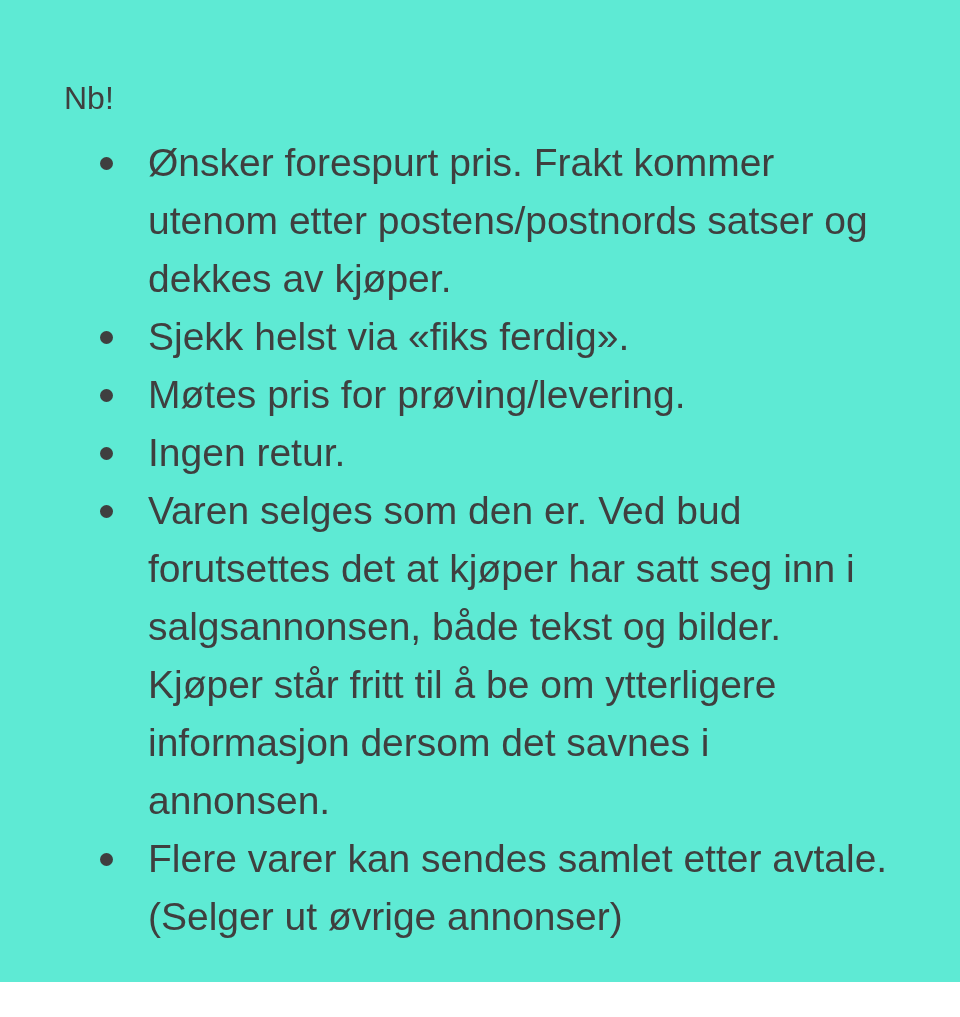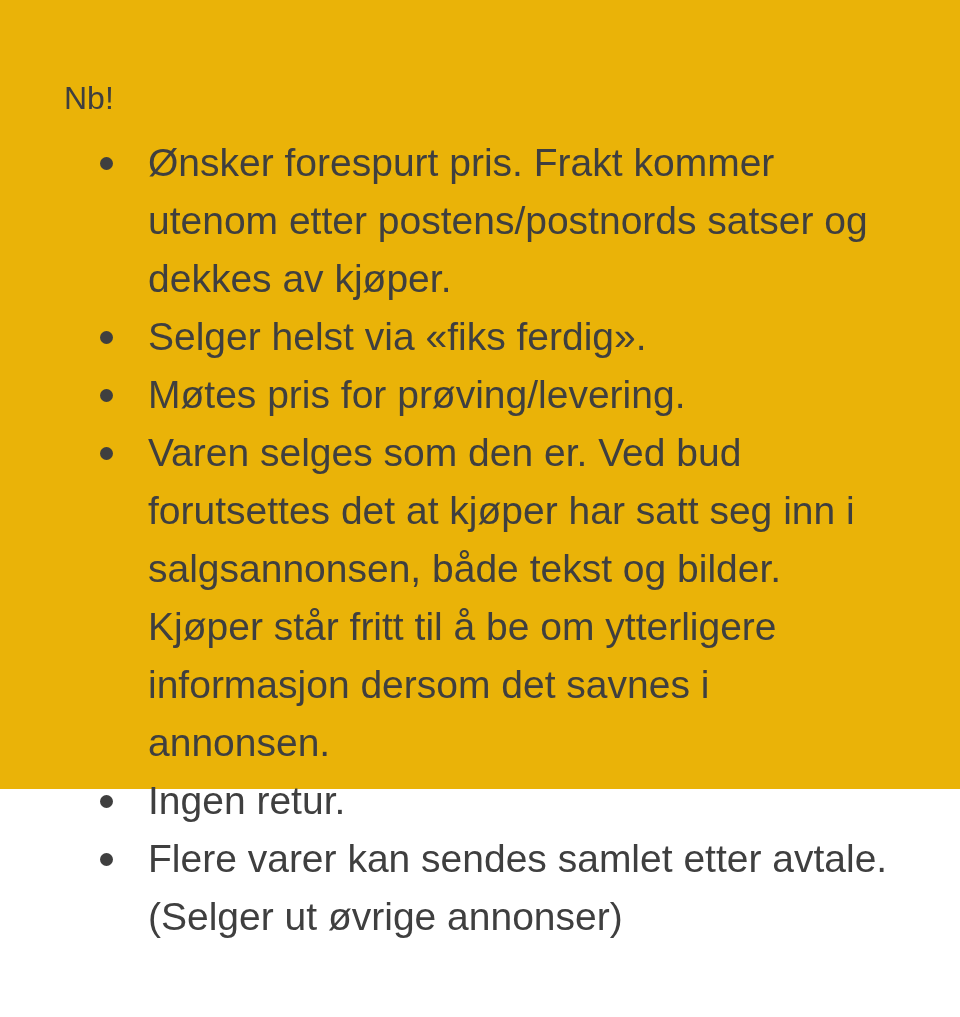--- a/index.html
+++ b/index.html
@@ -10,23 +10,23 @@
   body {
     width: 960px;
     height: 1017px;
     overflow: hidden;
     font-family: "Liberation Sans", "DejaVu Sans", sans-serif;
     color: #3f3f3f;
   }
   .ad-description {
     box-sizing: border-box;
     width: 960px;
-    height: 789px;
+    height: 982px;
     padding: 78px 72px 40px 64px;
-    background: #eab308;
+    background: #5eead4;
   }
   .heading {
     font-size: 32px;
     line-height: 40px;
     font-weight: 400;
     margin: 0 0 16px 0;
   }
   ul.bullet-list {
     margin: 0;
     padding: 0;
@@ -51,19 +51,19 @@
     background: #3f3f3f;
   }
 </style>
 </head>
 <body>
 
 <div class="ad-description">
   <div class="heading">Nb!</div>
   <ul class="bullet-list">
       <li>Ønsker forespurt pris. Frakt kommer utenom etter postens/postnords satser og dekkes av kjøper.</li>
-      <li>Selger helst via «fiks ferdig».</li>
+      <li>Sjekk helst via «fiks ferdig».</li>
       <li>Møtes pris for prøving/levering.</li>
+      <li>Ingen retur.</li>
       <li>Varen selges som den er. Ved bud forutsettes det at kjøper har satt seg inn i salgsannonsen, både tekst og bilder. Kjøper står fritt til å be om ytterligere informasjon dersom det savnes i annonsen.</li>
-      <li>Ingen retur.</li>
       <li>Flere varer kan sendes samlet etter avtale. (Selger ut øvrige annonser)</li>
     </ul>
 </div>
 
 </body></html>

